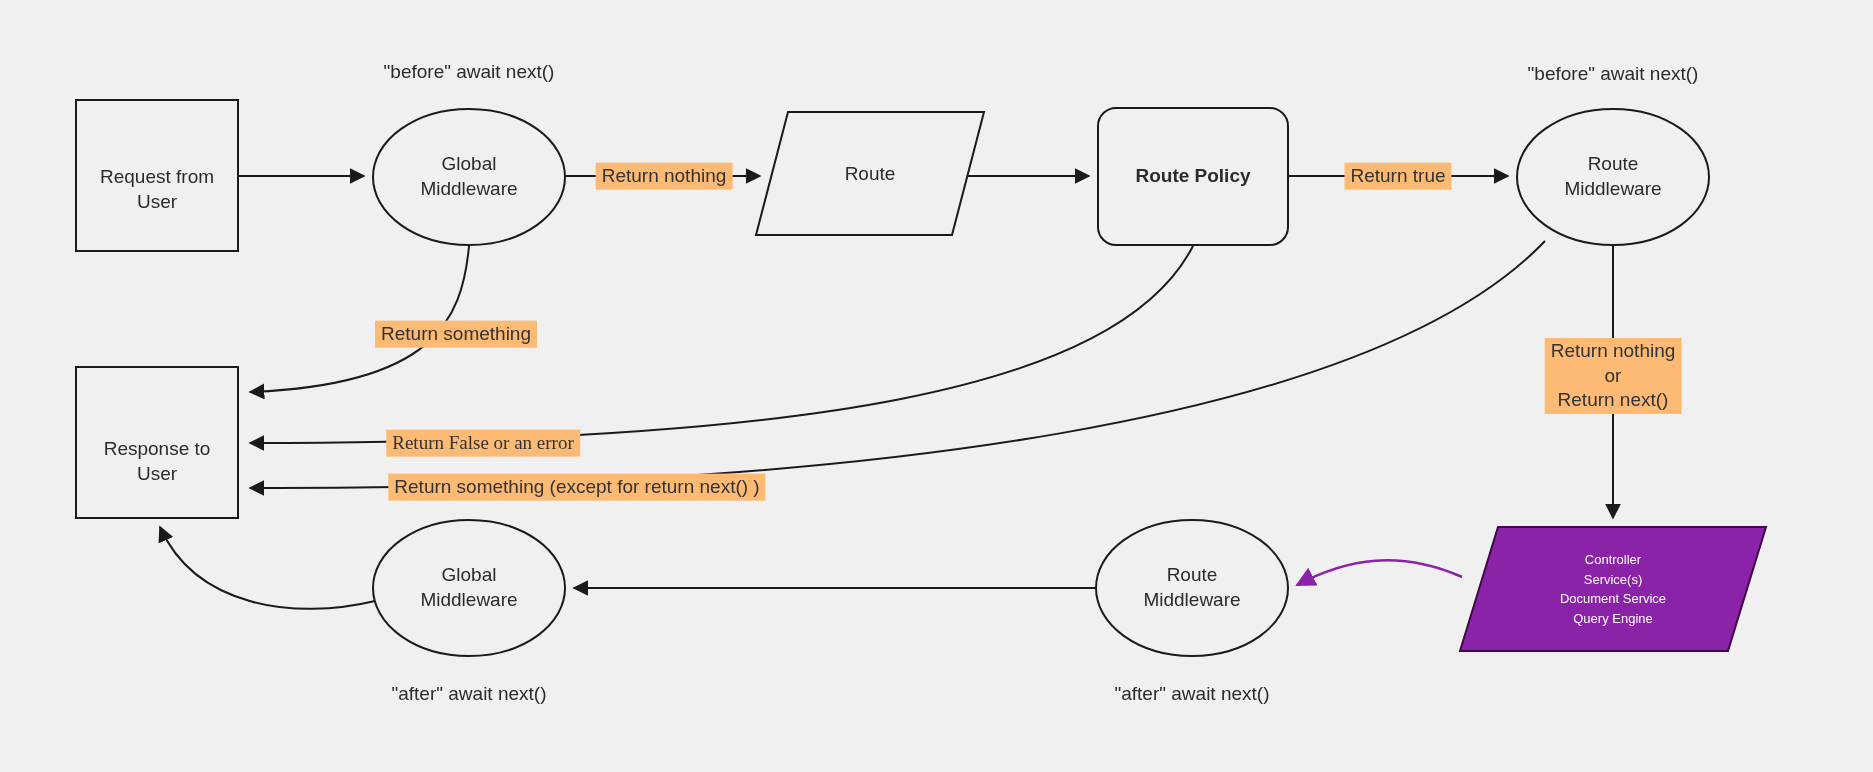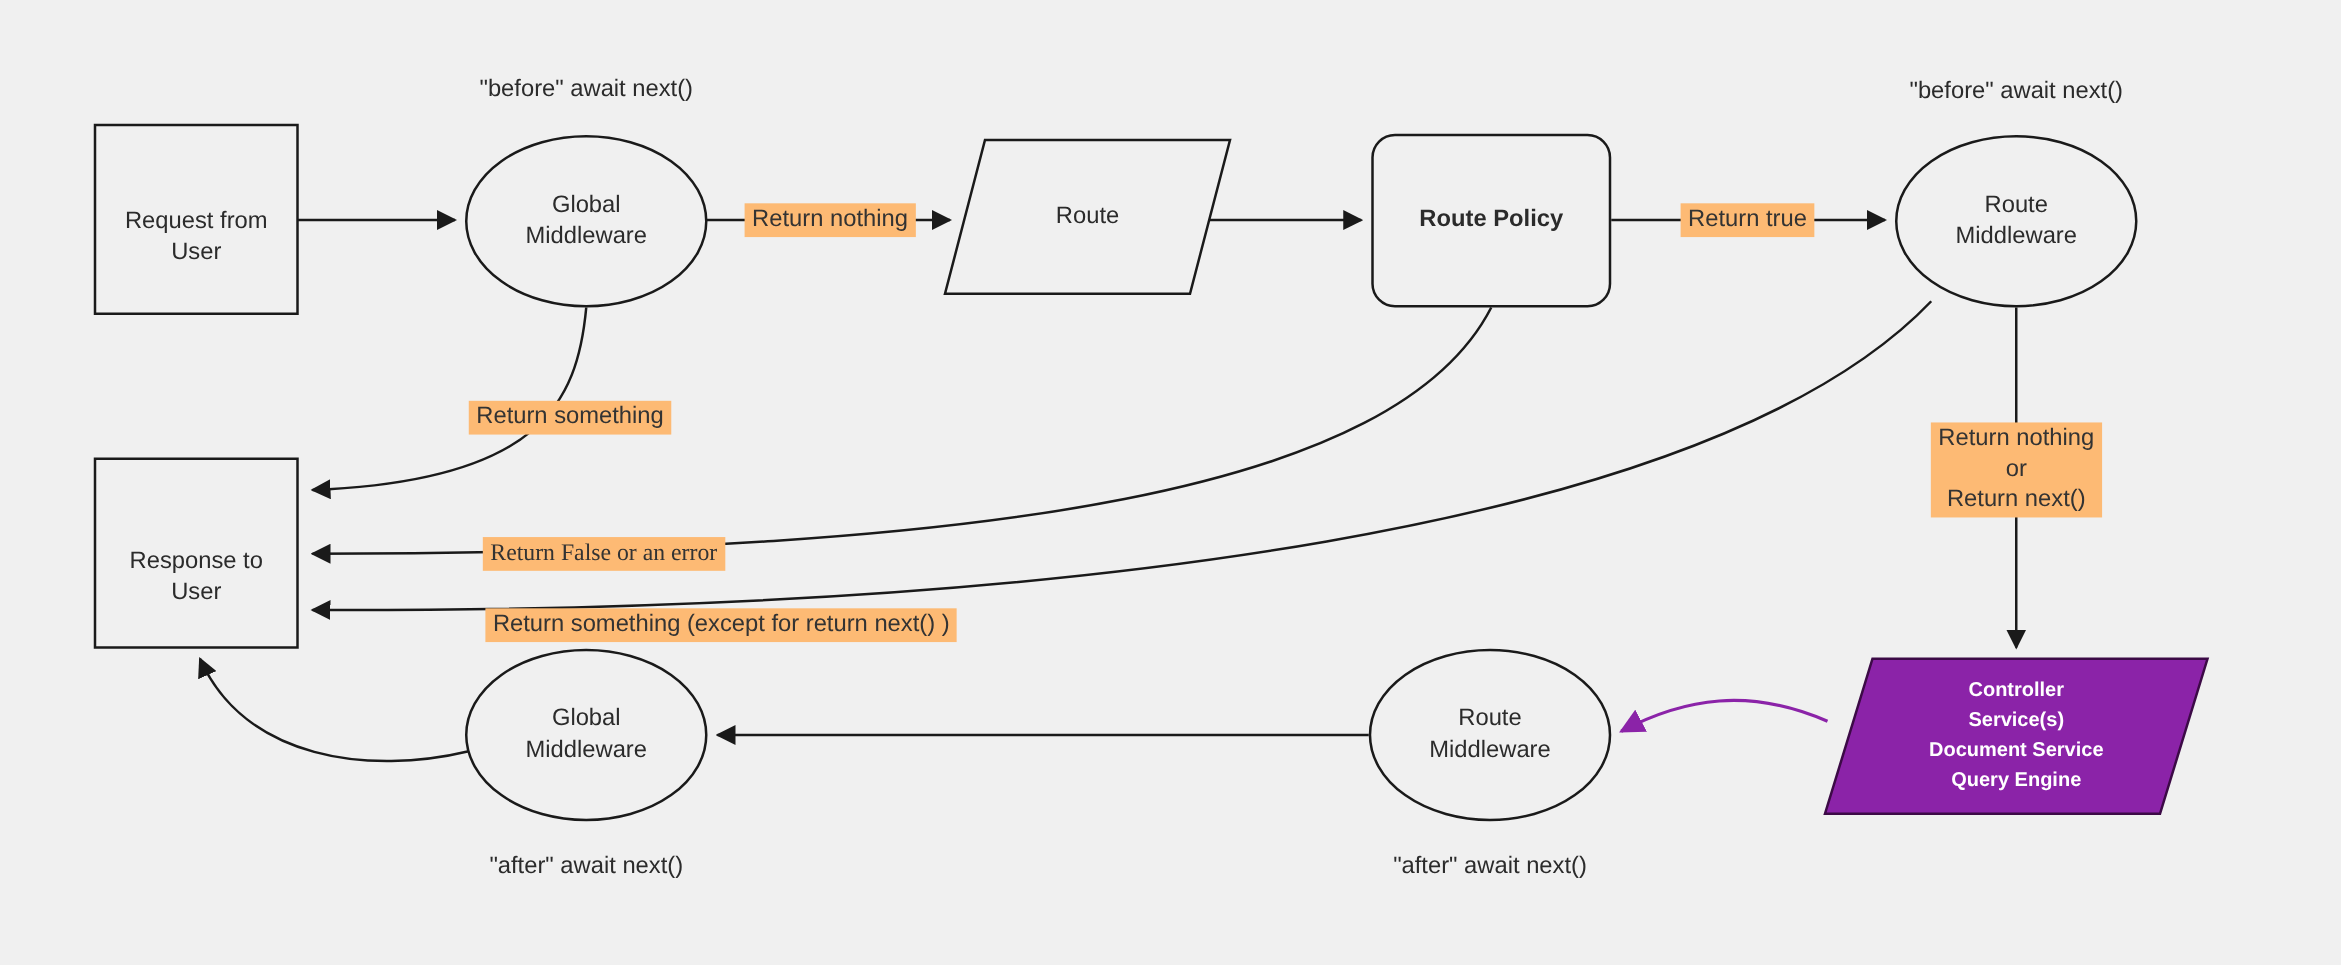--- a/index.html
+++ b/index.html
@@ -20,21 +20,21 @@
     position: absolute;
     transform: translate(-50%, -50%);
     text-align: center;
     color: #333333;
     font-size: 19px;
     line-height: 1.3;
     white-space: pre-line;
   }
   .edge-label { background: #fdba74; padding: 1px 6px; }
   .node-text { color: #2b2b2b; }
-  .purple-text { color: #ffffff; font-weight: bold; font-size: 16px; line-height: 1.5; }
+  .purple-text { color: #ffffff; font-weight: normal; font-size: 13px; line-height: 1.5; }
   .annotation { color: #2b2b2b; }
 </style>
 </head>
 <body>
 
 <div class="canvas">
 
   <svg class="diagram-layer" width="1873" height="772" viewBox="0 0 1873 772">
     <defs>
       <marker id="arrow" viewBox="0 0 10 10" refX="9" refY="5" markerWidth="8" markerHeight="8" orient="auto">
@@ -89,18 +89,18 @@
 
   <div class="label annotation" style="left:469px; top:72px;">"before" await next()</div>
   <div class="label annotation" style="left:1613px; top:74px;">"before" await next()</div>
   <div class="label annotation" style="left:469px; top:694px;">"after" await next()</div>
   <div class="label annotation" style="left:1192px; top:694px;">"after" await next()</div>
 
   <div class="label edge-label" style="left:664px; top:176px;">Return nothing</div>
   <div class="label edge-label" style="left:1398px; top:176px;">Return true</div>
   <div class="label edge-label" style="left:456px; top:302px;margin-top:32px;">Return something</div>
   <div class="label edge-label" style="left:483px; top:443px;font-family:Liberation Serif, serif;">Return False or an error</div>
-  <div class="label edge-label" style="left:577px; top:487px;margin-top:13px;">Return something (except for return next() )</div>
+  <div class="label edge-label" style="left:577px; top:487px;">Return something (except for return next() )</div>
   <div class="label edge-label" style="left:1613px; top:376px;">Return nothing
 or
 Return next()</div>
 
 </div>
 
 </body></html>

